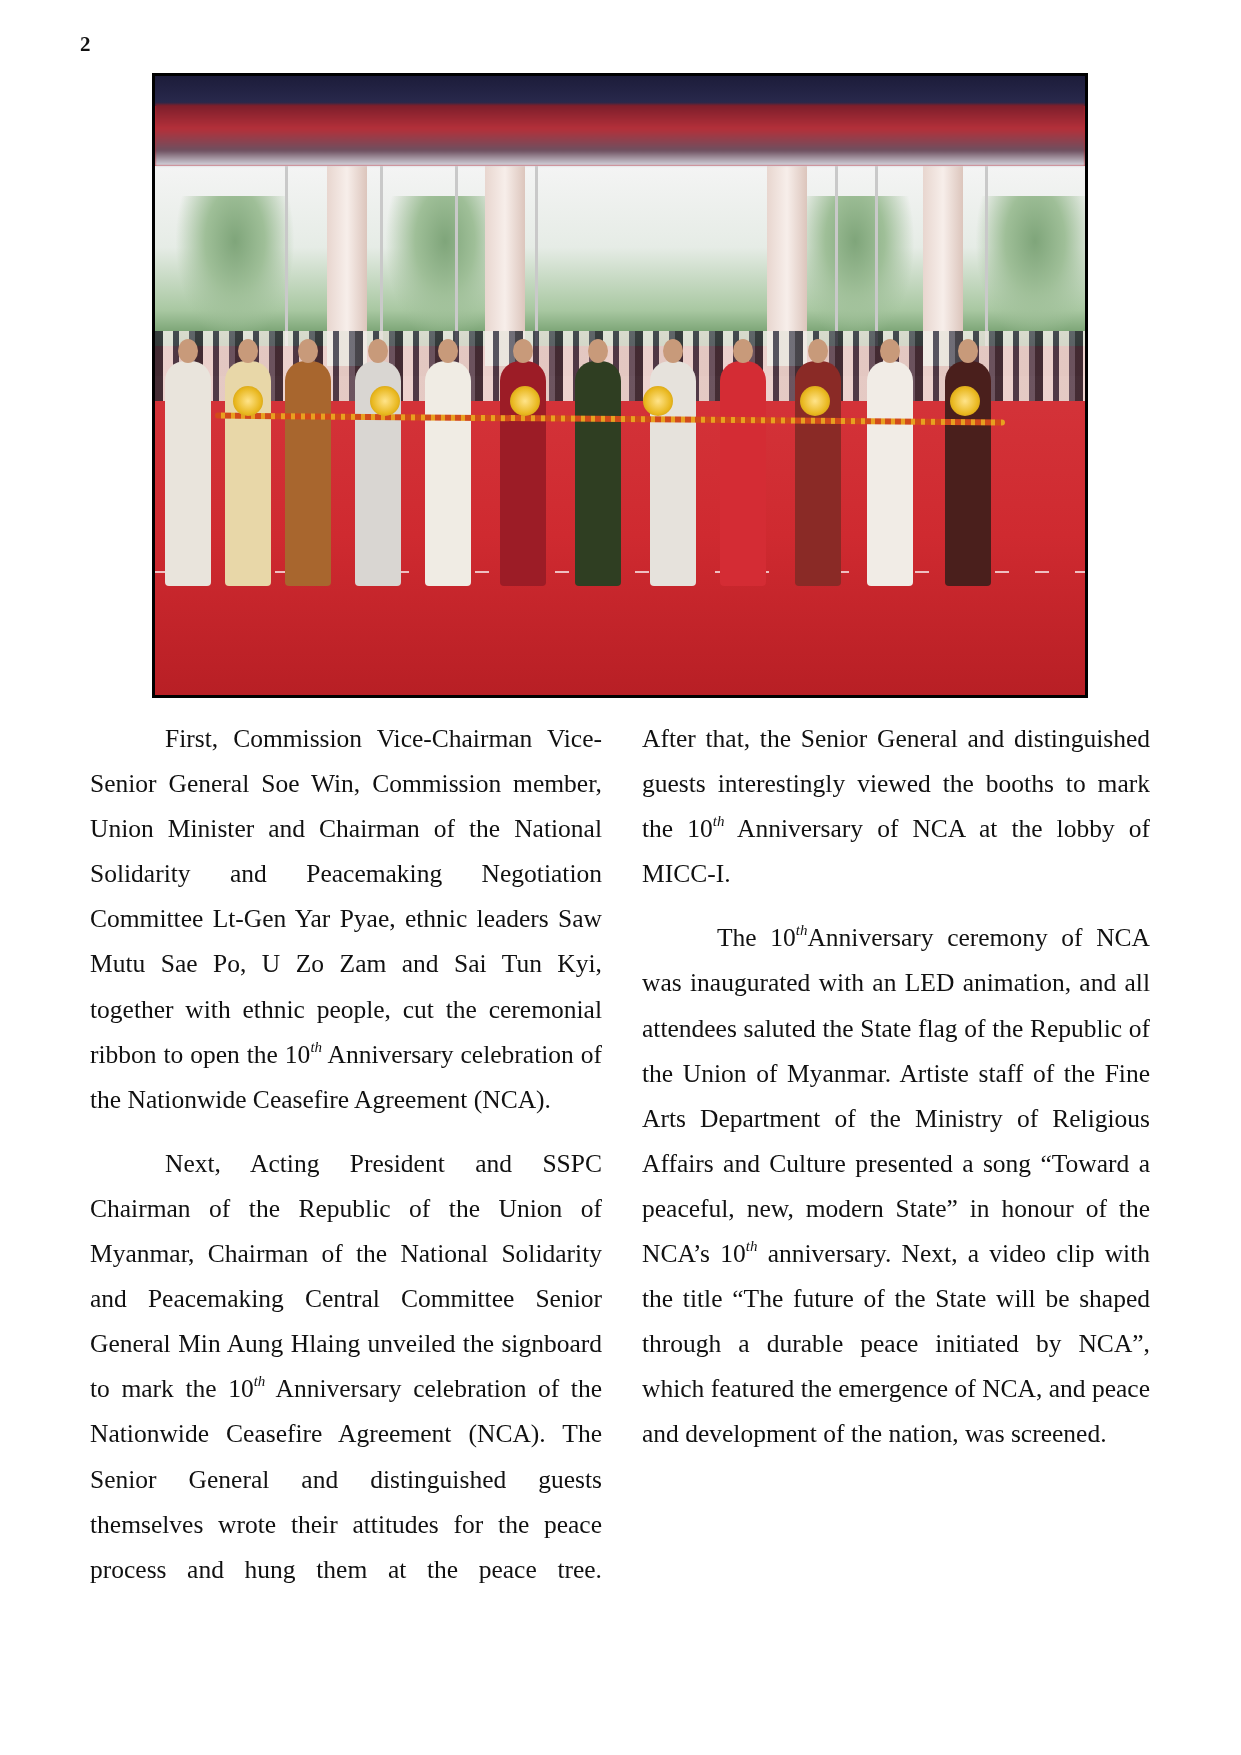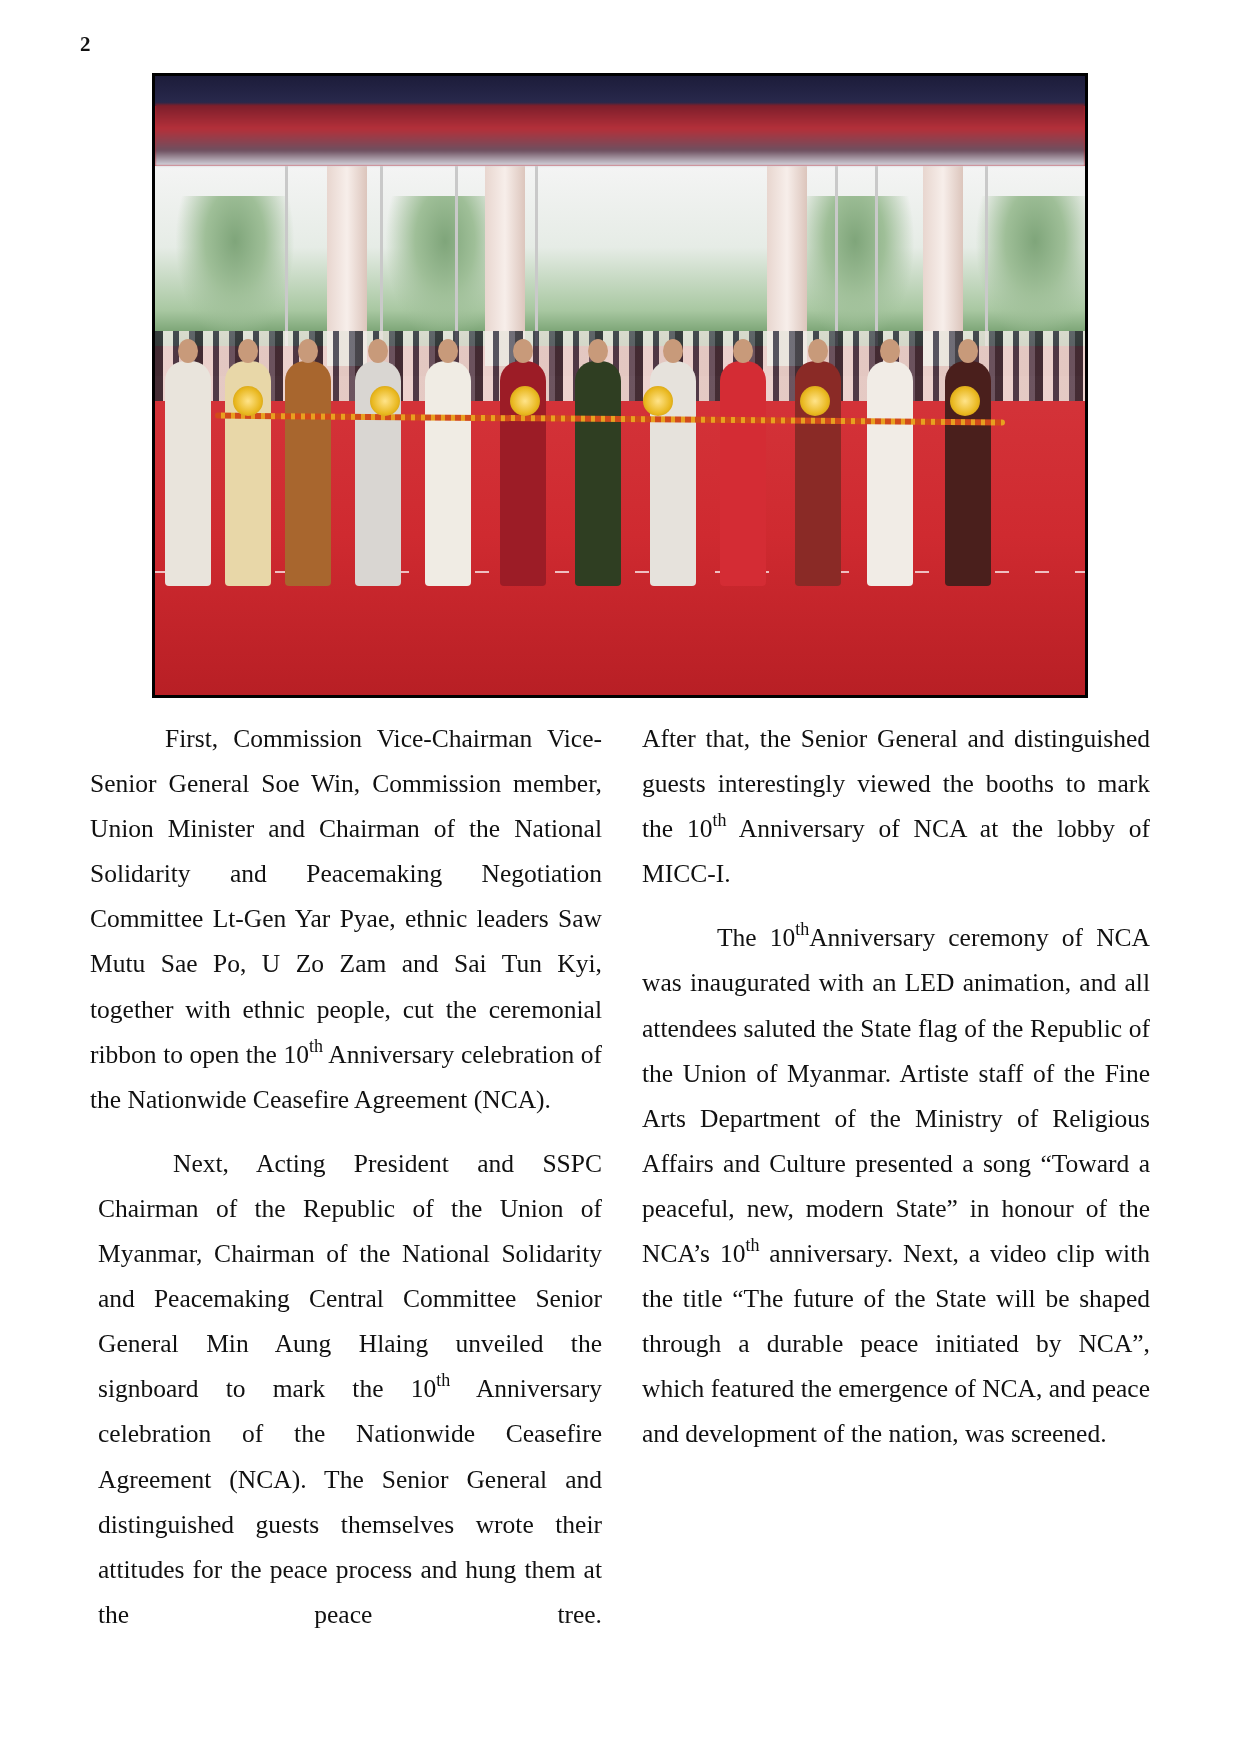--- a/index.html
+++ b/index.html
@@ -31,22 +31,22 @@
   .bow { position: absolute; top: 310px; width: 30px; height: 30px; border-radius: 50%;
          background: radial-gradient(circle, #ffe48a 0%, #e9b820 60%, #b8880a 100%); }
   .ribbon { position: absolute; left: 60px; top: 340px; width: 790px; height: 6px;
             background: repeating-linear-gradient(90deg, #d24a1a 0 6px, #e8a020 6px 10px); border-radius: 3px; transform: rotate(0.5deg); }
 
   .col { position: absolute; top: 716px; font-size: 25.5px; line-height: 45.1px; text-align: justify; }
   .col-left { left: 90px; width: 512px; }
   .col-right { left: 642px; width: 508px; }
   .col p { margin: 0 0 19px 0; text-indent: 0; }
   .col p.indent { text-indent: 75px; }
-  .col p.justify-last { text-align-last: justify; margin-left: 8px; }
-  sup { font-size: 18px; line-height: 0; vertical-align: 11px; }
+  .col p.justify-last { text-align-last: justify; }
+  sup { font-size: 15px; line-height: 0; vertical-align: 11px; font-style: italic; }
 </style>
 </head>
 <body>
 
 <div class="page-number">2</div>
 
 <div class="photo">
   <div class="window">
     <div class="palm" style="left:20px;"></div>
     <div class="palm" style="left:230px;"></div>

